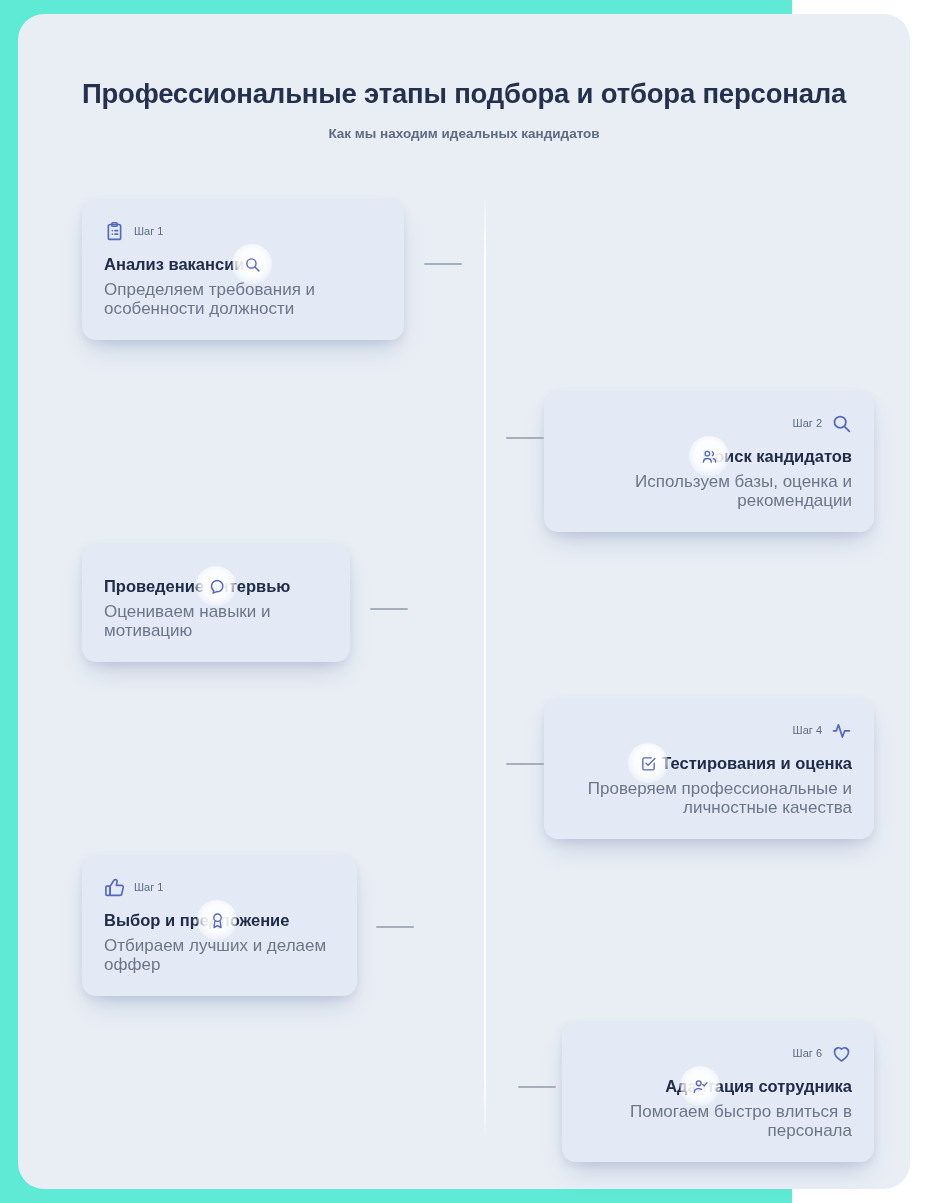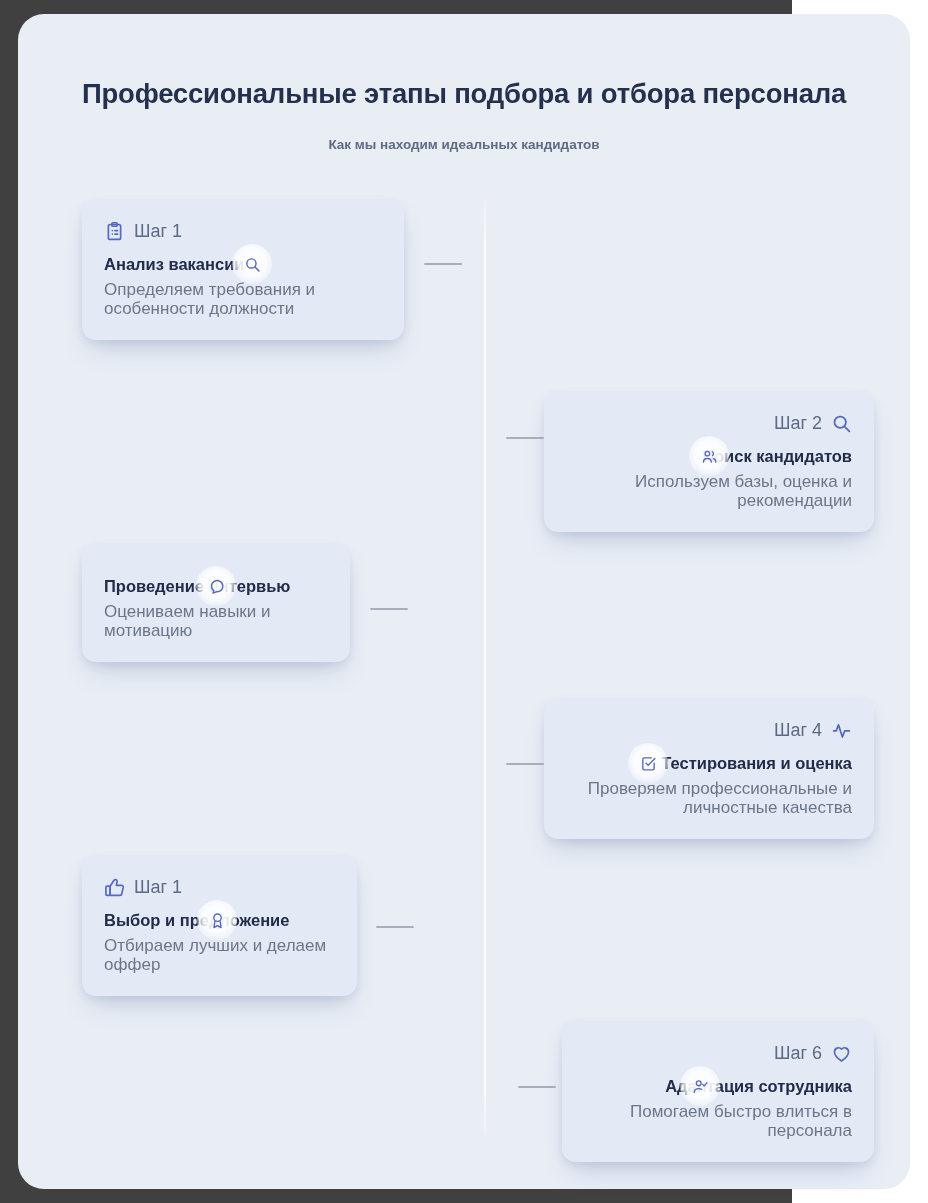--- a/index.html
+++ b/index.html
@@ -9,21 +9,21 @@
     height: 1203px;
     background: #ffffff;
     font-family: "Liberation Sans", "DejaVu Sans", sans-serif;
     overflow: hidden;
   }
 
   .page {
     position: relative;
     width: 792px;
     height: 1203px;
-    background: #404040;
+    background: #5eead4;
   }
 
   
   .panel {
     position: absolute;
     left: 18px;
     top: 14px;
     width: 892px;
     height: 1175px;
     background: #e9eef5;
@@ -39,21 +39,21 @@
     text-align: center;
   }
   .page-title {
     font-size: 27.5px;
     font-weight: bold;
     color: #23304e;
     letter-spacing: -0.2px;
     line-height: 36px;
   }
   .page-subtitle {
-    margin-top: 24px;
+    margin-top: 13px;
     font-size: 13.5px;
     font-weight: bold;
     color: #5d6b83;
     line-height: 18px;
   }
 
   
   .spine {
     position: absolute;
     left: 466px;
@@ -89,21 +89,21 @@
 
   .card-head {
     display: flex;
     align-items: center;
     gap: 9px;
     height: 22px;
   }
   .card.align-right .card-head { justify-content: flex-end; }
 
   .step-label {
-    font-size: 18px;
+    font-size: 11px;
     color: #5c6a83;
     line-height: 18px;
     white-space: nowrap;
   }
 
   .step-icon { display: block; width: 21px; height: 21px; flex: 0 0 21px; }
   .step-icon svg { display: block; width: 21px; height: 21px; }
 
   .card-title {
     position: relative;

